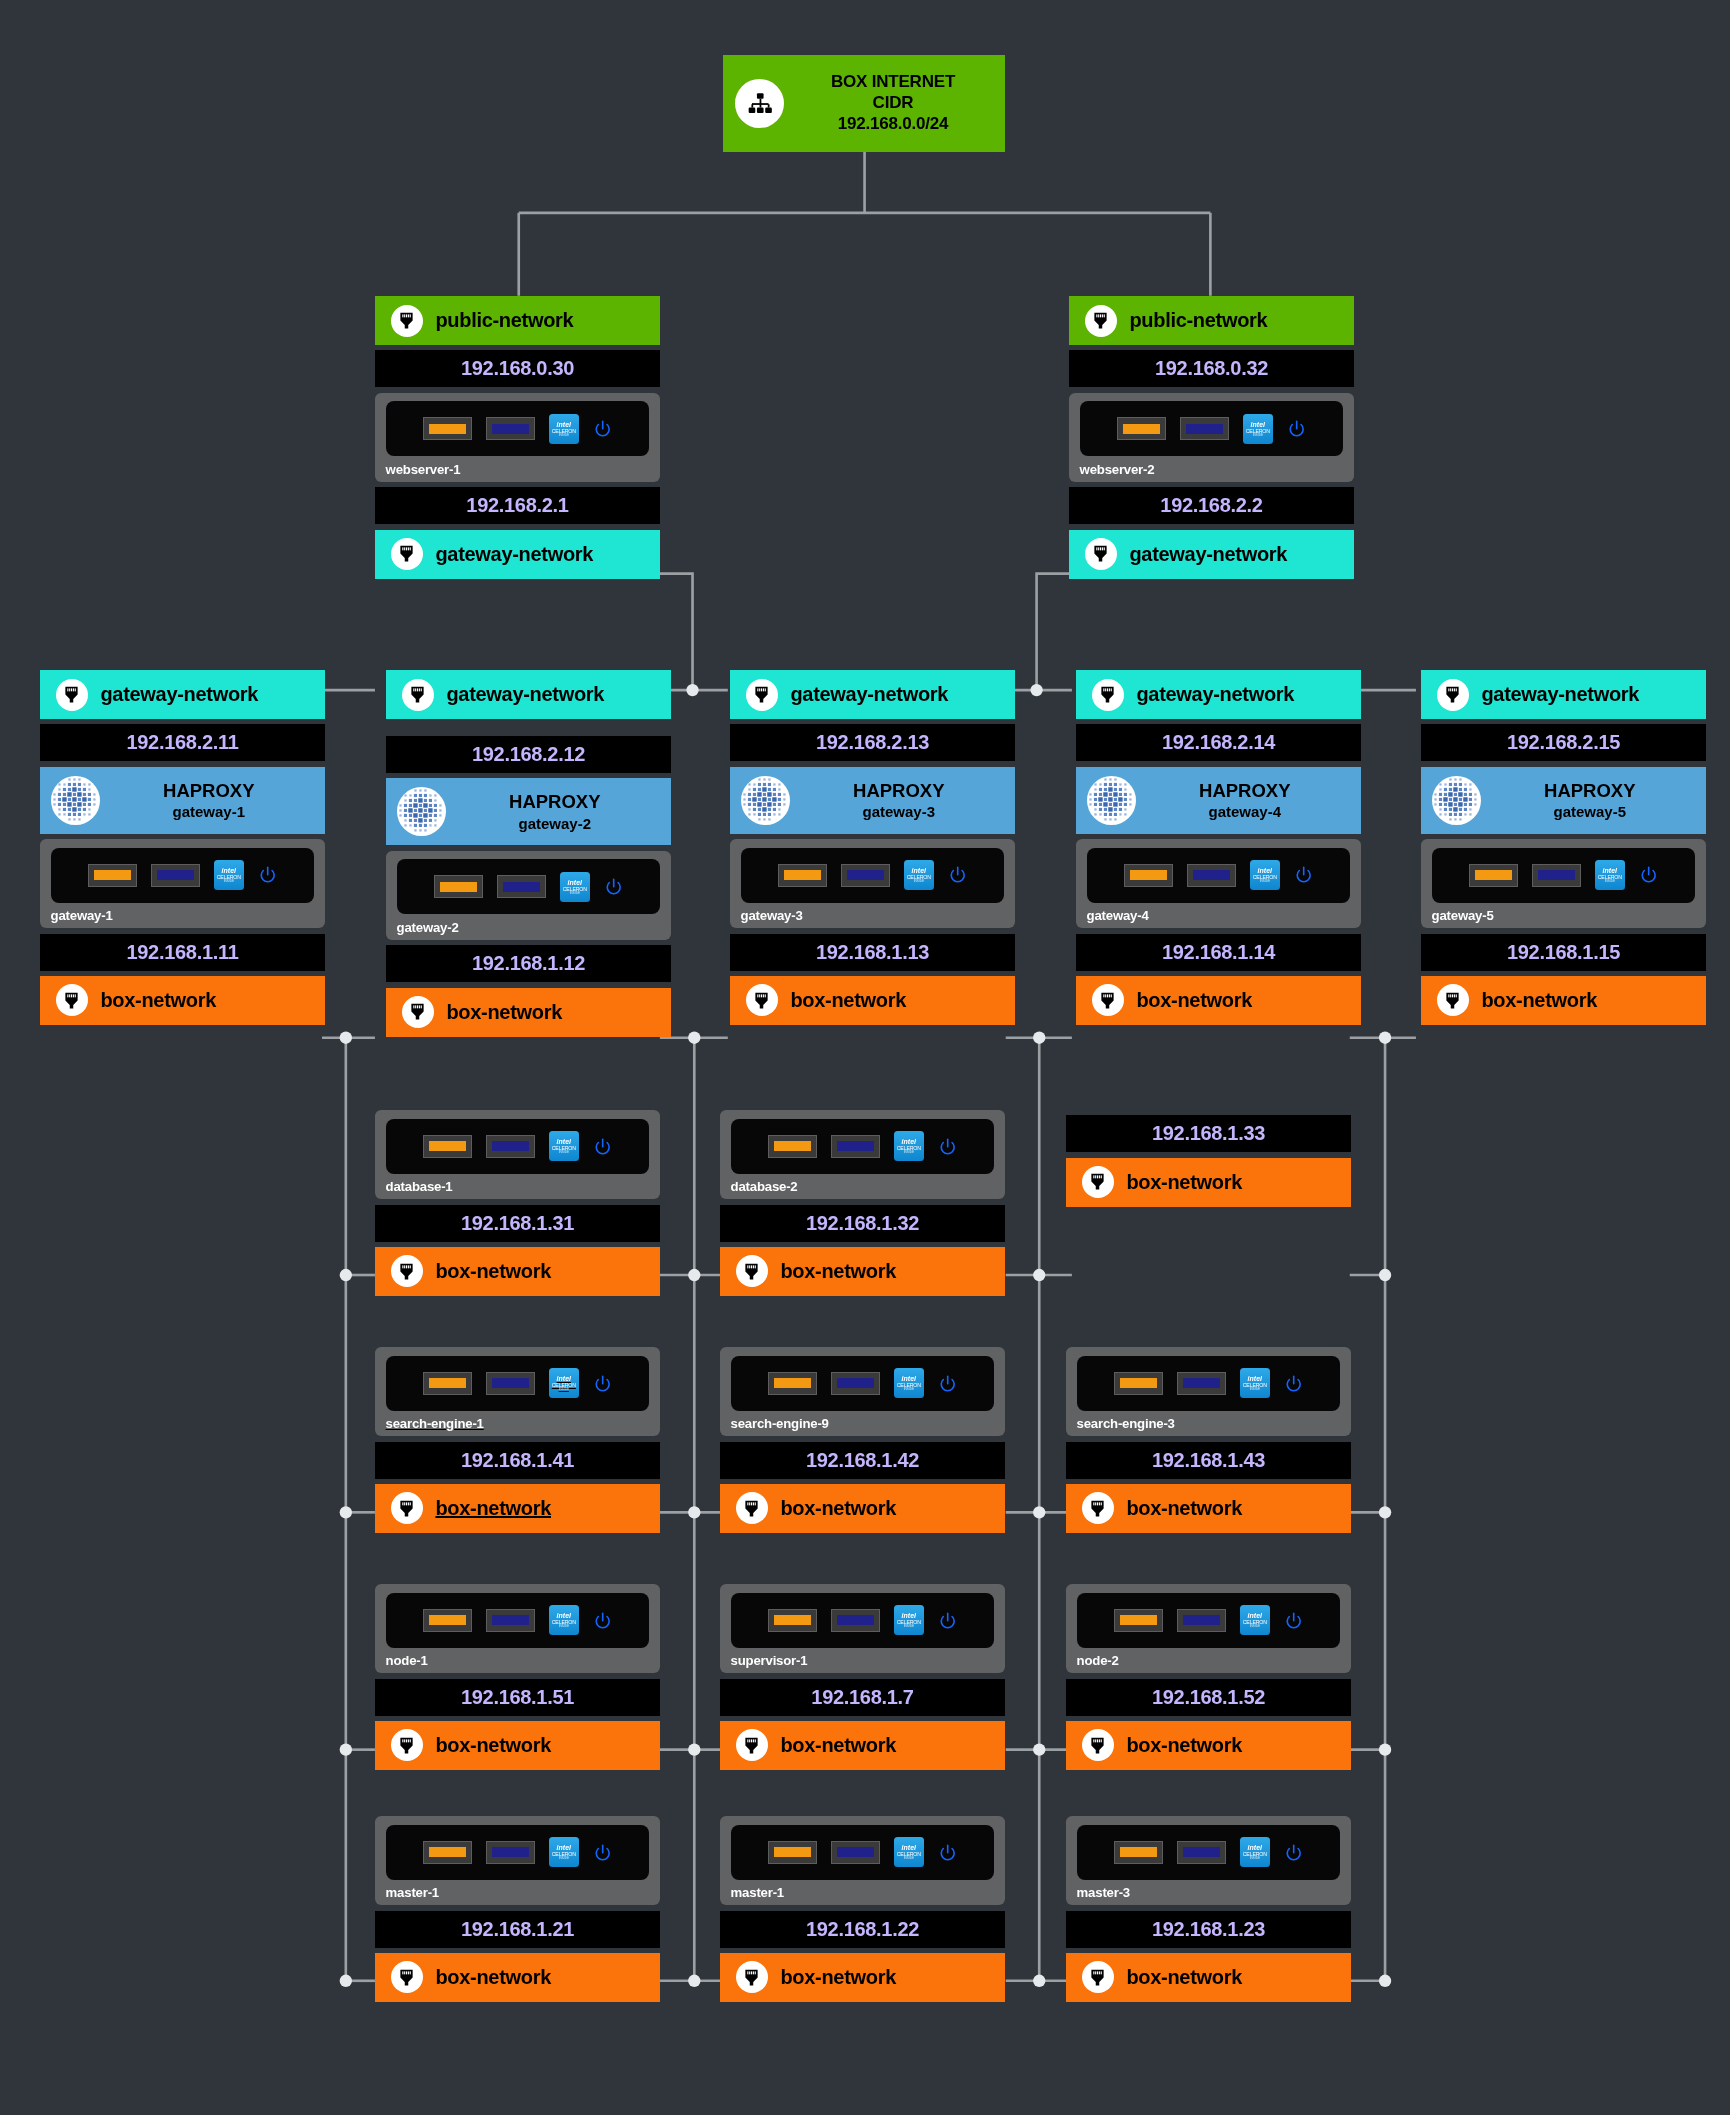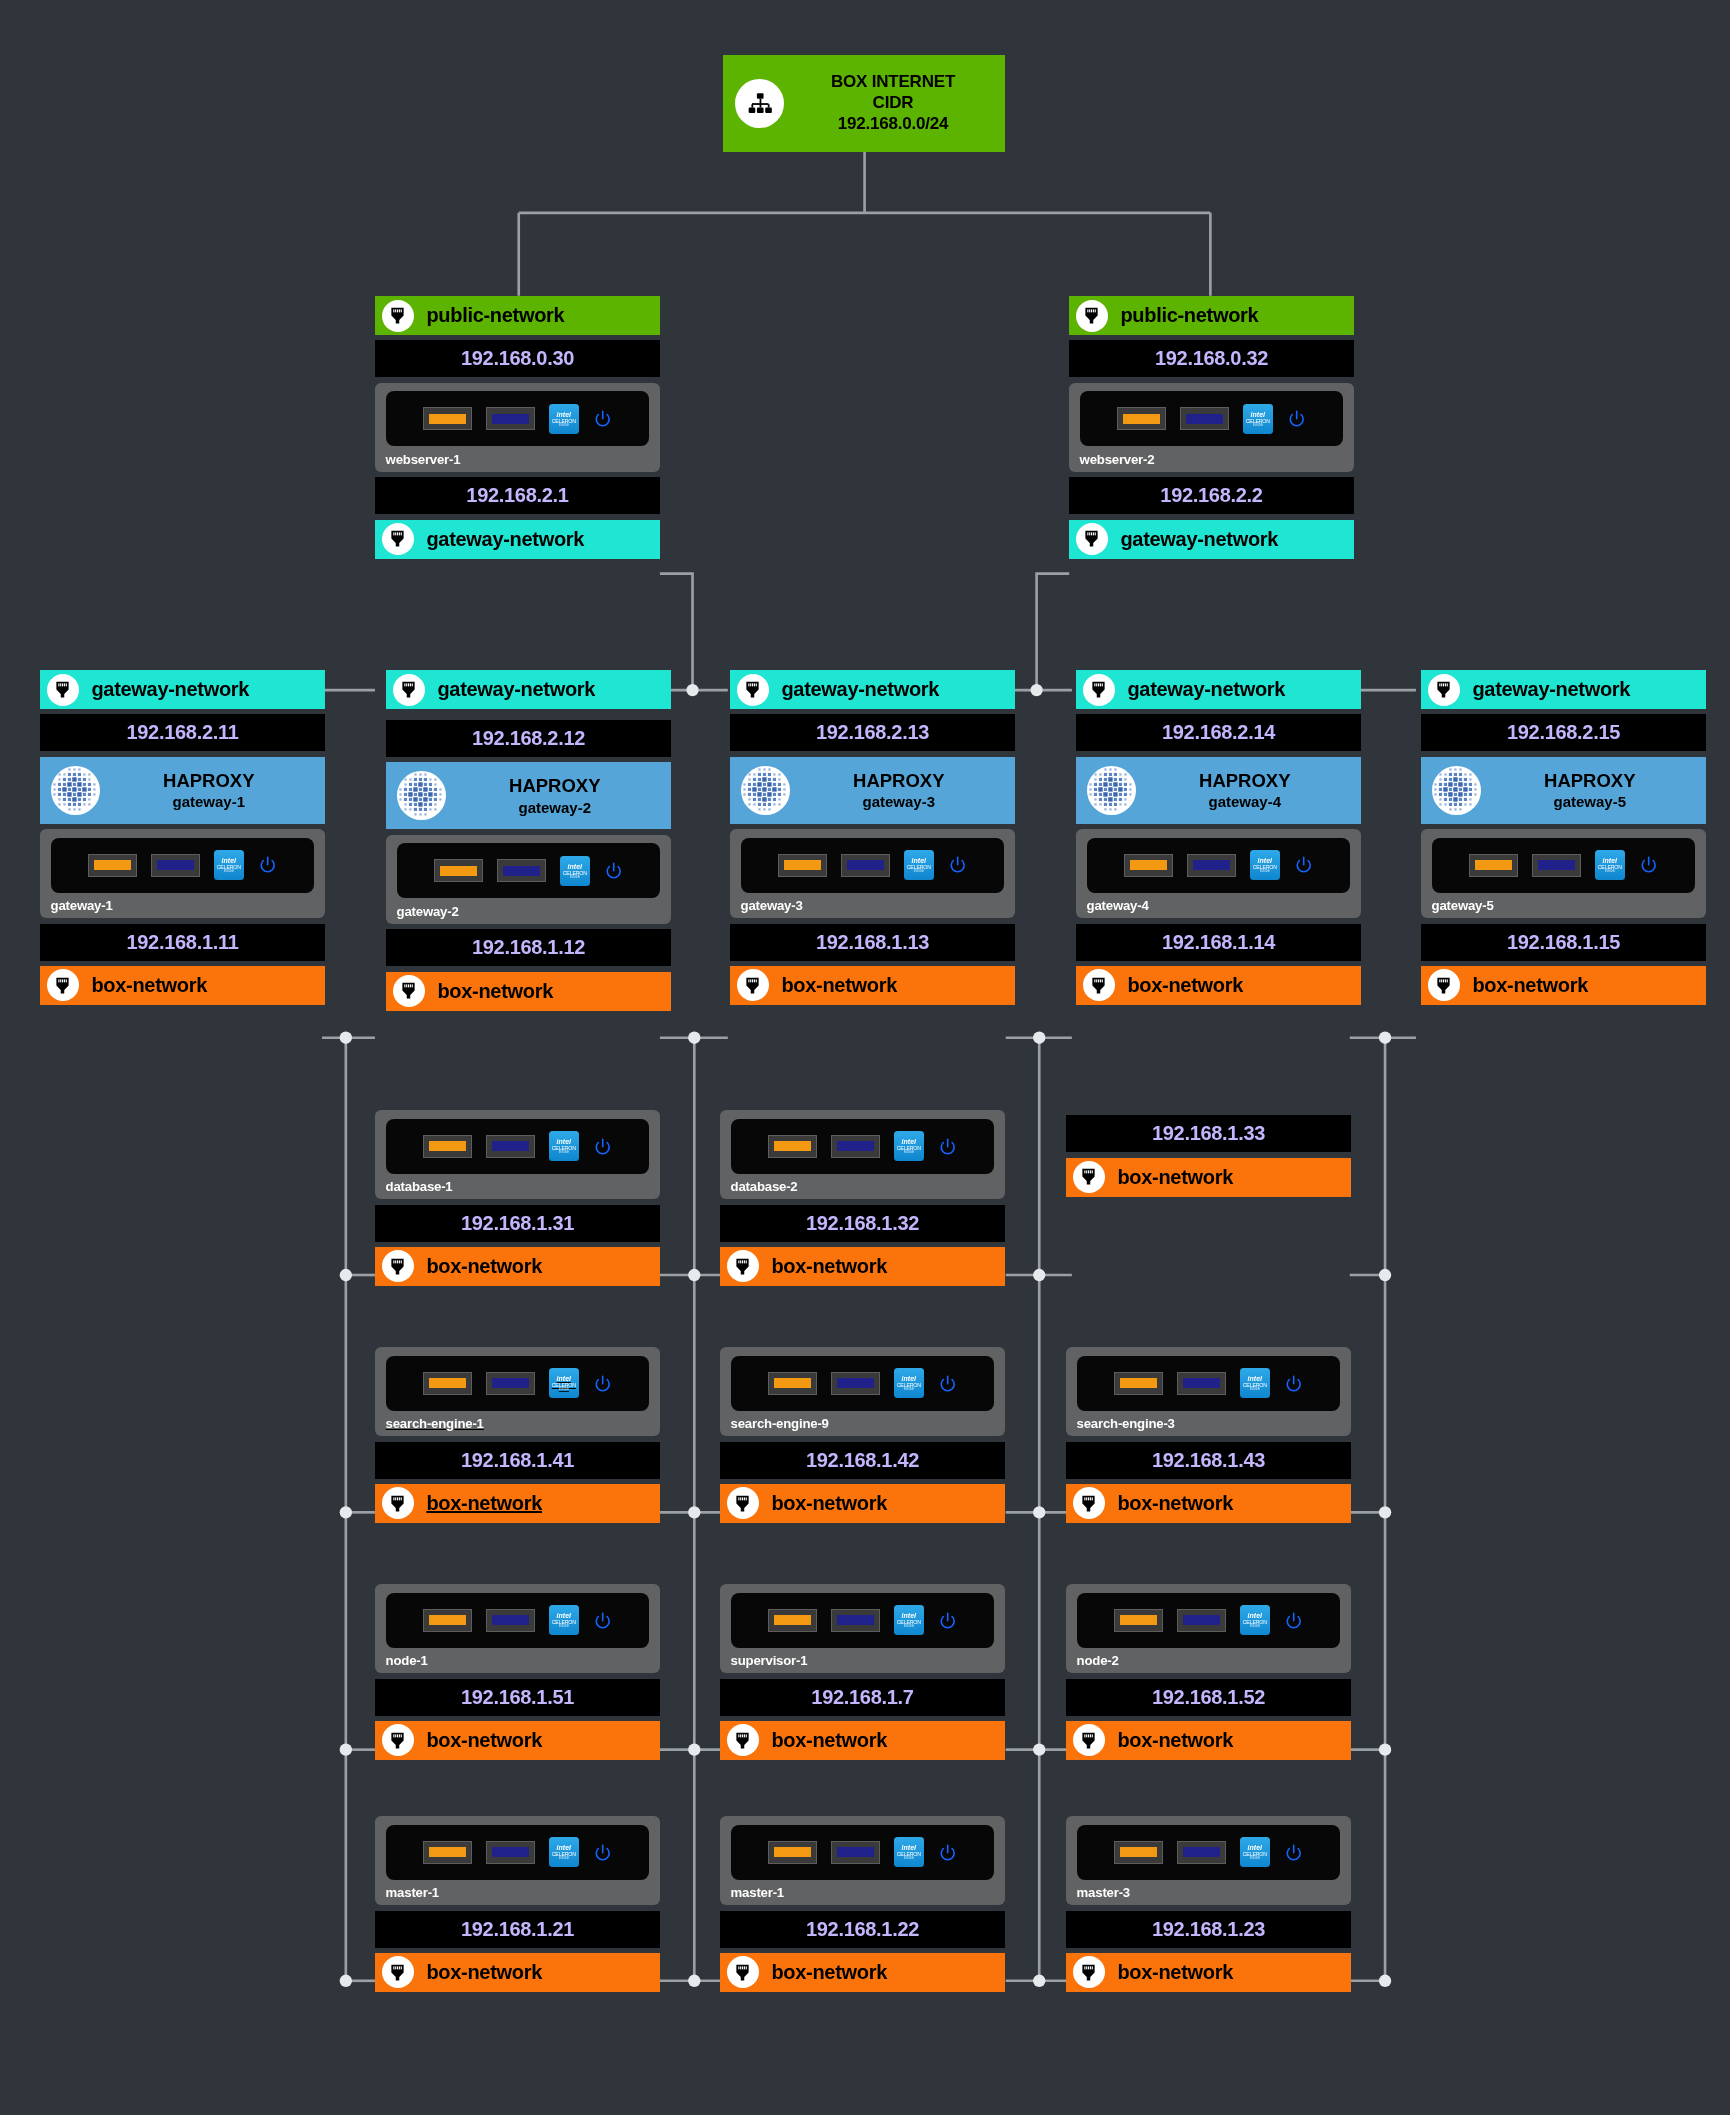--- a/index.html
+++ b/index.html
@@ -15,24 +15,24 @@
     overflow: hidden;
   }
 
   
   #wires { position: absolute; inset: 0; width: 1730px; height: 2116px; z-index: 1; }
 
   
   .node { position: absolute; z-index: 2; }
 
   .net-bar {
-    height: 39px;
+    height: 49px;
     display: flex;
     align-items: center;
-    padding-left: 7px;
+    padding-left: 16px;
     gap: 12.4px;
   }
   .net-bar .label {
     font-size: 20px;
     font-weight: bold;
     color: #000;
     letter-spacing: -0.3px;
   }
   .net-green  { background: #5cb300; }
   .net-cyan   { background: #1fe6d2; }
@@ -511,21 +511,21 @@
                 <rect x="7.2" y="5" width="1.3" height="3.4"></rect>
                 <rect x="9.3" y="5" width="1.3" height="3.4"></rect>
                 <rect x="11.4" y="5" width="1.3" height="3.4"></rect>
                 <rect x="13.5" y="5" width="1.3" height="3.4"></rect>
                 <rect x="15.6" y="5" width="1.3" height="3.4"></rect>
               </g>
             </svg>
           </span>
     <span class="label">gateway-network</span>
         </div>
-    <div style="margin-top:11px;">
+    <div style="margin-top:17px;">
           <div class="ip-bar">192.168.2.12</div>
         </div>
     <div class="haproxy" style="margin-top:5.3px;">
       <span class="hap-logo"><svg width="49" height="49" viewBox="0 0 56 56">
               <rect x="19.8" y="2.7" width="2.6" height="2.6" fill="#9bb5dc"></rect>
               <rect x="25.5" y="2.7" width="2.6" height="2.6" fill="#9bb5dc"></rect>
               <rect x="31.2" y="2.7" width="2.6" height="2.6" fill="#9bb5dc"></rect>
               <rect x="8.399999999999999" y="8.399999999999999" width="2.6" height="2.6" fill="#9bb5dc"></rect>
               <rect x="14.1" y="8.399999999999999" width="2.6" height="2.6" fill="#9bb5dc"></rect>
               <rect x="19.3" y="7.8999999999999995" width="3.6" height="3.6" fill="#5b84c4"></rect>

